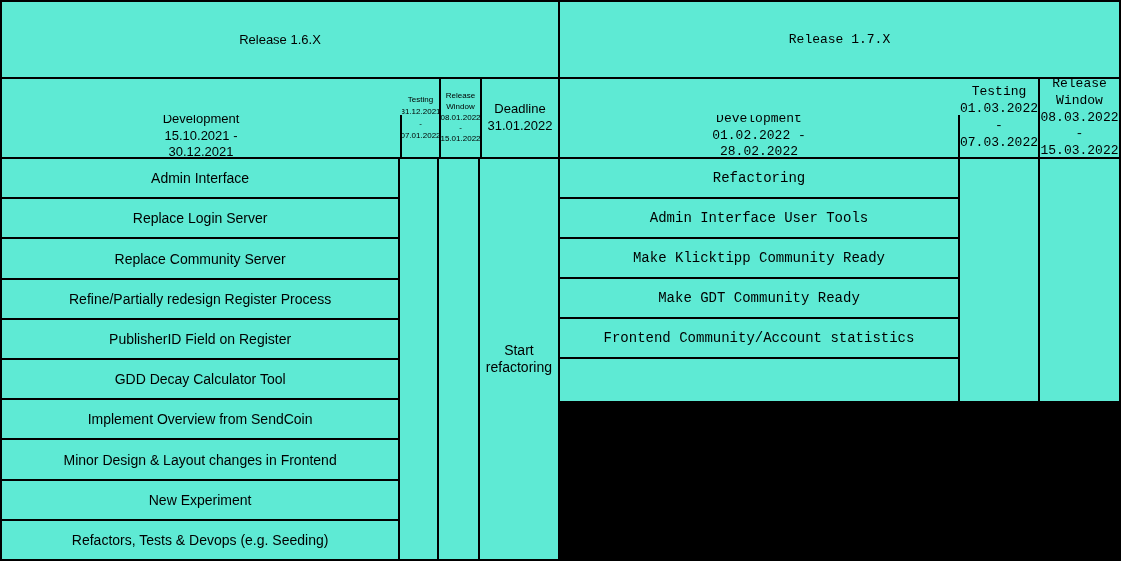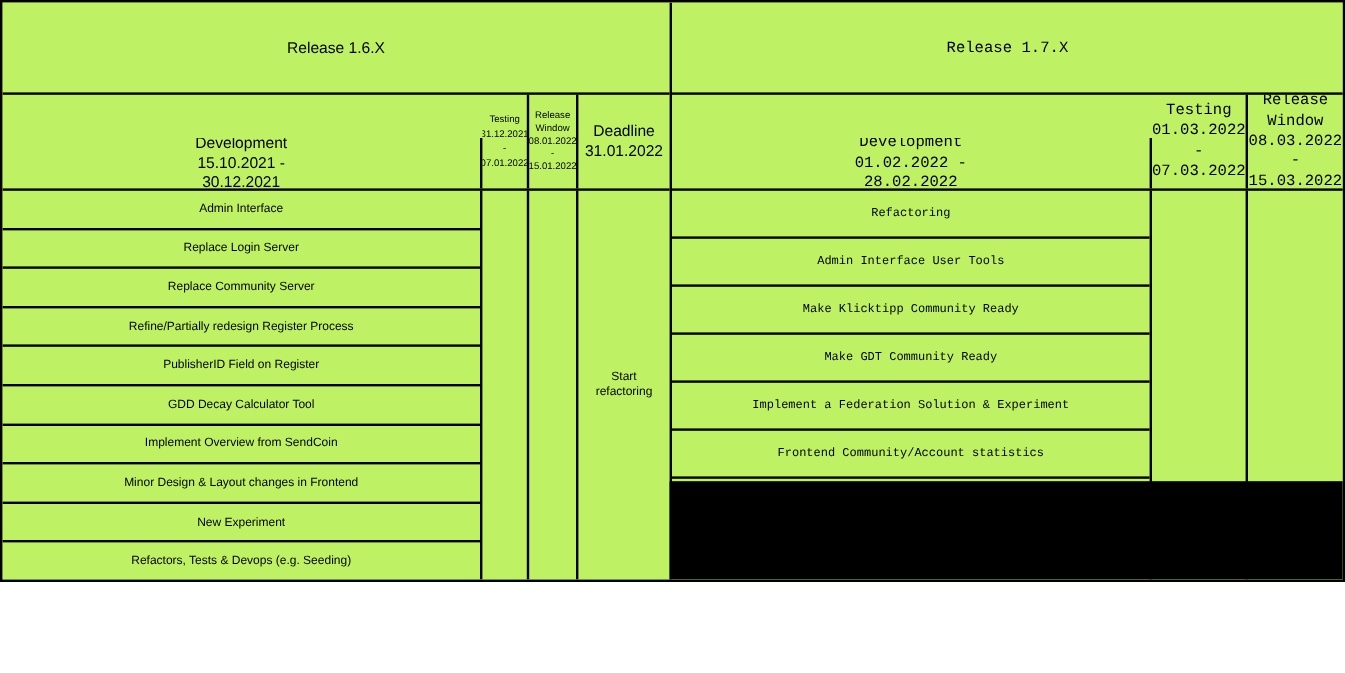--- a/index.html
+++ b/index.html
@@ -1,22 +1,22 @@
 <!DOCTYPE html>
 <html><head>
 <meta charset="utf-8">
 <style>
   * { margin: 0; padding: 0; box-sizing: border-box; }
   html, body { background: #ffffff; }
   .sheet {
     position: relative;
     width: 1121px;
-    height: 485px;
+    height: 561px;
     border: 2px solid #000;
-    background: #bef264;
+    background: #5eead4;
     color: #000;
     font-family: "Liberation Sans", sans-serif;
     display: flex;
     overflow: hidden;
   }
   .half { display: flex; flex-direction: column; height: 100%; }
   .half-left { width: 558px; border-right: 2px solid #000; }
   .half-right { flex: 1; font-family: Liberation Mono, monospace; }
 
   .title-cell {
@@ -45,35 +45,35 @@
   .head-test-lg { width: 80px; }
   .head-rw-lg { flex: 1; }
 
   .body { flex: 1; display: flex; min-height: 0; }
   .tasks { width: 400px; border-right: 2px solid #000; display: flex; flex-direction: column; }
   .task {
     flex: 1;
     border-bottom: 2px solid #000;
     display: flex; align-items: center; justify-content: center;
     text-align: center;
-    font-size: 10px;
+    font-size: 14px;
     padding: 0 21px;
   }
   .tasks .task:last-child { border-bottom: none; }
   .tasks-right .task { flex: none; height: 40px; }
   .tasks-right .task:last-child { border-bottom: 2px solid #000; text-align: center; }
 
   .gap-col { border-right: 2px solid #000; }
   .testing-col { width: 39px; }
   .rw-col { width: 41px; }
   .deadline-col {
     flex: 1;
     display: flex; align-items: center; justify-content: center;
     text-align: center;
-    font-size: 10px;
+    font-size: 14px;
     line-height: 1.25;
     padding: 0 6px;
   }
   .testing-col-lg { width: 80px; }
   .rw-col-lg { flex: 1; border-right: none; }
 
   .redacted {
     position: absolute;
     left: 556px;
     top: 399px;
@@ -143,21 +143,20 @@
 08.03.2022 -
 15.03.2022</div>
     </div>
 
     <div class="body">
       <div class="tasks tasks-right">
         <div class="task">Refactoring</div>
         <div class="task">Admin Interface User Tools</div>
         <div class="task">Make Klicktipp Community Ready</div>
         <div class="task">Make GDT Community Ready</div>
-        <div class="task">Implement a Federation Solution &amp; Experiment</div>
         <div class="task">Frontend Community/Account statistics</div>
       </div>
       <div class="gap-col testing-col-lg"></div>
       <div class="gap-col rw-col-lg"></div>
     </div>
   </section>
 
   <div class="redacted"></div>
 
 </div>

